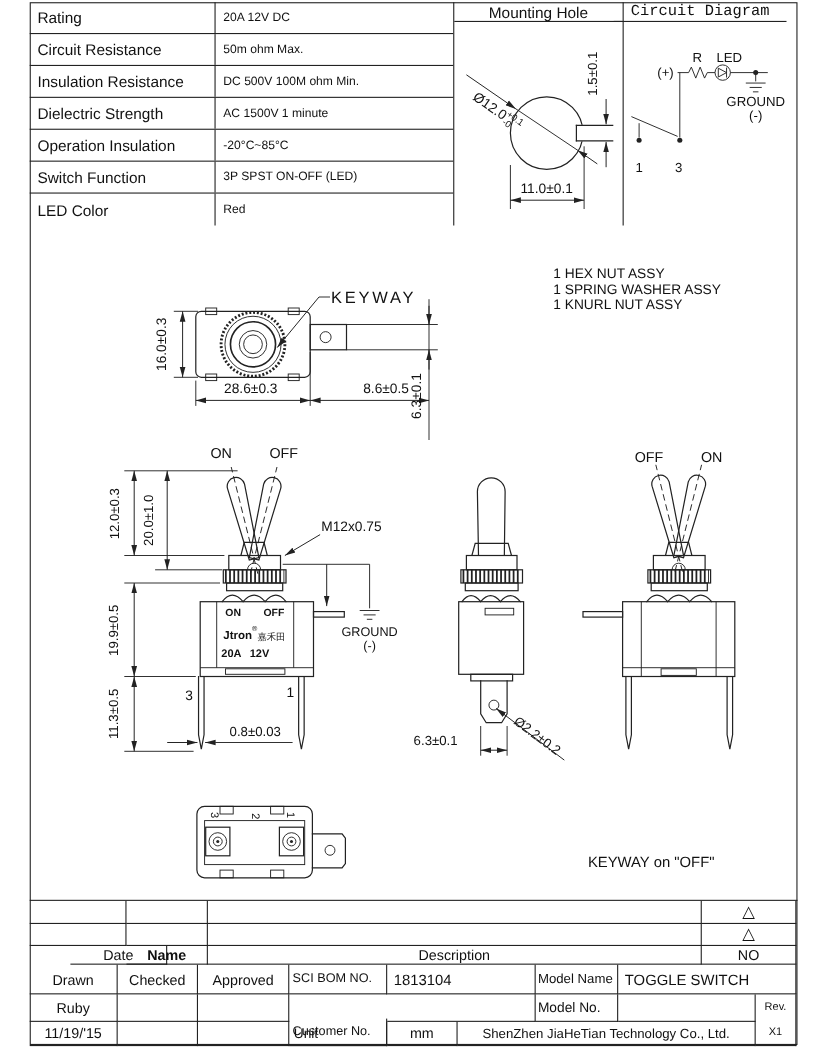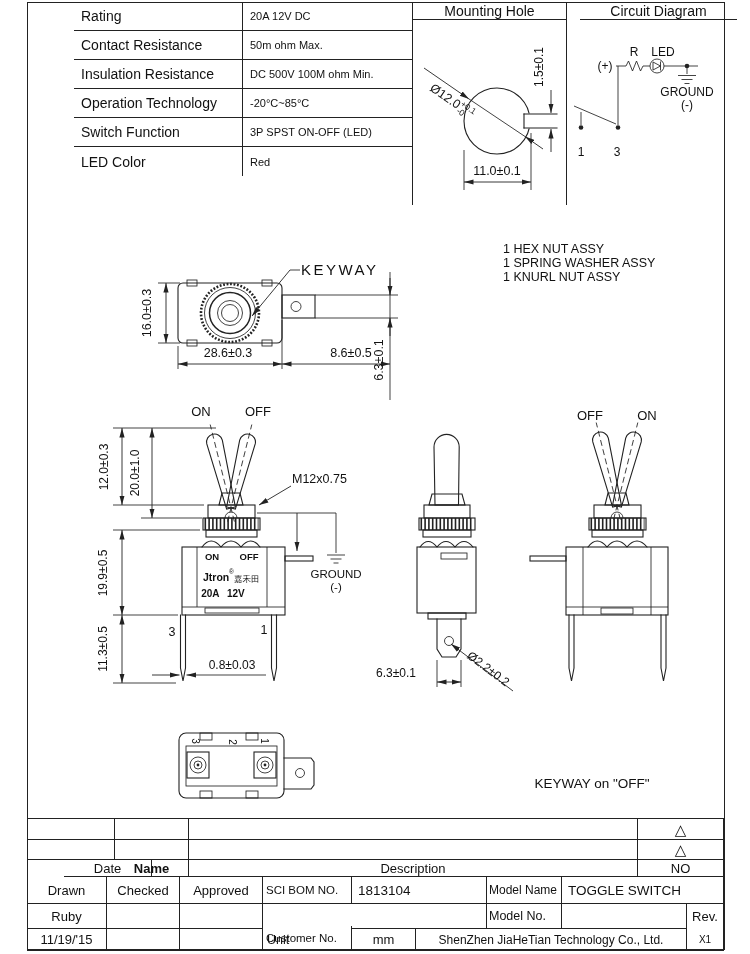--- a/index.html
+++ b/index.html
@@ -1,28 +1,28 @@
 <!DOCTYPE html>
 <html><head>
 <meta charset="utf-8">
 <style>
   html,body{margin:0;padding:0;background:#fff;width:750px;height:954px;overflow:hidden;
     font-family:"Liberation Sans", sans-serif;color:#111;}
   .abs{position:absolute;box-sizing:border-box;}
   #sheet{position:absolute;left:0;top:0;width:750px;height:954px;background:#fff;}
   .page-border{left:27px;top:2px;width:698px;height:948px;border:1.2px solid #222;}
   
-  .spec{left:27px;top:2px;width:386px;height:203px;border-right:1.2px solid #222;padding-left:47px;}
+  .spec{left:27px;top:2px;width:386px;height:203px;border-right:1.2px solid #222;}
   .spec-row{display:flex;height:29px;border-bottom:1px solid #222;box-sizing:border-box;}
   .spec-row:last-child{border-bottom:none;}
   .spec-label{width:169px;border-right:1px solid #222;box-sizing:border-box;display:flex;align-items:center;padding-left:7px;font-size:14px;}
   .spec-value{flex:1;display:flex;align-items:center;padding-left:7px;font-size:11px;}
   
   .panel-mounting{left:413px;top:2px;width:154px;height:203px;border-right:1.2px solid #222;}
-  .panel-circuit{left:580px;top:2px;width:157px;height:203px;}
+  .panel-circuit{left:558px;top:2px;width:157px;height:203px;font-family:Liberation Mono, monospace;}
   .panel-header{height:18px;border-bottom:1px solid #222;display:flex;align-items:center;justify-content:center;font-size:14px;box-sizing:border-box;}
   
   .tblock{left:27px;top:818px;width:698px;height:132px;border-top:1px solid #222;}
   .tb-cell{position:absolute;border-right:1px solid #222;border-bottom:1px solid #222;box-sizing:border-box;
     display:flex;align-items:center;justify-content:center;font-size:13px;background:transparent;}
   .tb-left{justify-content:flex-start;padding-left:6px;}
   .tb-small{font-size:11.5px;}
   .tri{font-size:15px;line-height:1;}
   
   svg{position:absolute;left:0;top:0;pointer-events:none;}
@@ -40,29 +40,33 @@
 
 <div id="sheet">
   <div class="abs page-border"></div>
 
   <div class="abs spec">
     <div class="spec-row">
       <div class="spec-label">Rating</div>
       <div class="spec-value">20A 12V DC</div>
     </div>
     <div class="spec-row">
-      <div class="spec-label">Contact Resistance</div>
+      <div class="spec-label">Circuit Resistance</div>
       <div class="spec-value">50m ohm Max.</div>
     </div>
     <div class="spec-row">
       <div class="spec-label">Insulation Resistance</div>
       <div class="spec-value">DC 500V 100M ohm Min.</div>
     </div>
     <div class="spec-row">
-      <div class="spec-label">Operation Technology</div>
+      <div class="spec-label">Dielectric Strength</div>
+      <div class="spec-value">AC 1500V 1 minute</div>
+    </div>
+    <div class="spec-row">
+      <div class="spec-label">Operation Insulation</div>
       <div class="spec-value">-20°C~85°C</div>
     </div>
     <div class="spec-row">
       <div class="spec-label">Switch Function</div>
       <div class="spec-value">3P SPST ON-OFF (LED)</div>
     </div>
     <div class="spec-row">
       <div class="spec-label">LED Color</div>
       <div class="spec-value">Red</div>
     </div>
@@ -100,21 +104,21 @@
     <div class="tb-cell tb-left" style="left:535px;top:58px;width:162px;height:27px;font-size:13.5px;">TOGGLE SWITCH</div>
 
     <div class="tb-cell" style="left:0;top:85px;width:80px;height:25px;">Ruby</div>
     <div class="tb-cell" style="left:80px;top:85px;width:73px;height:25px;"></div>
     <div class="tb-cell" style="left:153px;top:85px;width:83px;height:25px;"></div>
     <div class="tb-cell tb-left tb-small" style="left:236px;top:85px;width:89px;height:25px;padding-left:3px;margin-top:22px;">Customer No.</div>
     <div class="tb-cell" style="left:325px;top:85px;width:135px;height:25px;"></div>
     <div class="tb-cell tb-left" style="left:460px;top:85px;width:75px;height:25px;font-size:12.5px;padding-left:2px;">Model No.</div>
     <div class="tb-cell" style="left:535px;top:85px;width:125px;height:25px;"></div>
     <div class="tb-cell" style="left:660px;top:85px;width:37px;height:47px;flex-direction:column;justify-content:space-around;">
-      <span style="font-size:13px;">Rev.</span>
+      <span style="font-size:10px;">Rev.</span>
       <span style="font-size:10px;">X1</span>
     </div>
 
     <div class="tb-cell" style="left:0;top:110px;width:80px;height:22px;">11/19/'15</div>
     <div class="tb-cell" style="left:80px;top:110px;width:73px;height:22px;"></div>
     <div class="tb-cell" style="left:153px;top:110px;width:83px;height:22px;"></div>
     <div class="tb-cell tb-left" style="left:236px;top:110px;width:89px;height:22px;font-size:12.5px;padding-left:4px;">Unit</div>
     <div class="tb-cell" style="left:325px;top:110px;width:64px;height:22px;">mm</div>
     <div class="tb-cell" style="left:389px;top:110px;width:271px;height:22px;font-size:12px;">ShenZhen JiaHeTian Technology Co., Ltd.</div>
   </div>

